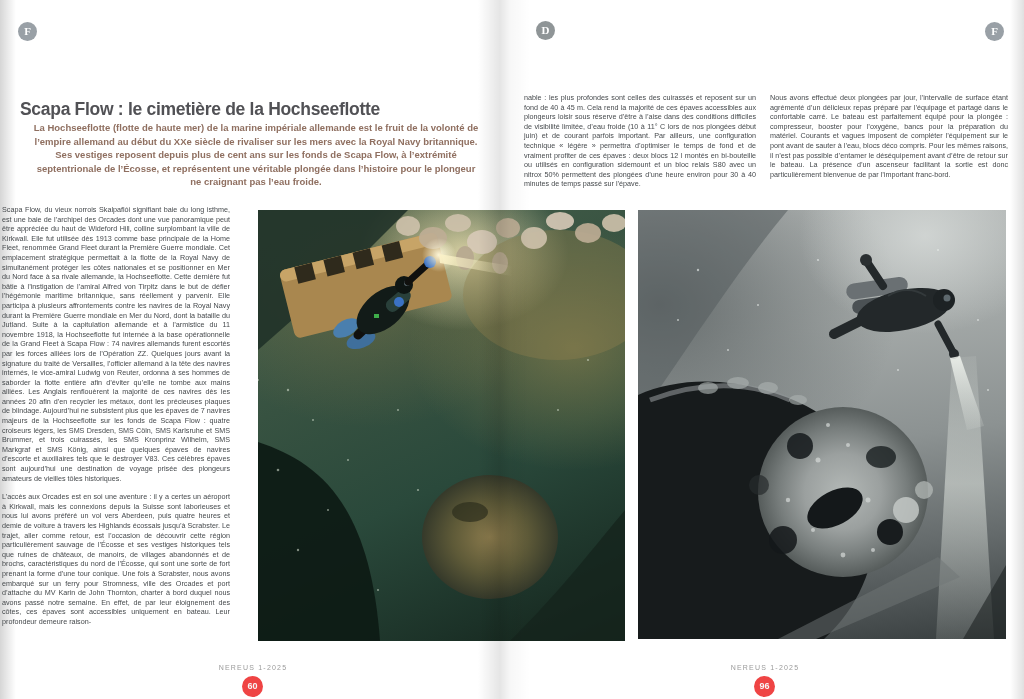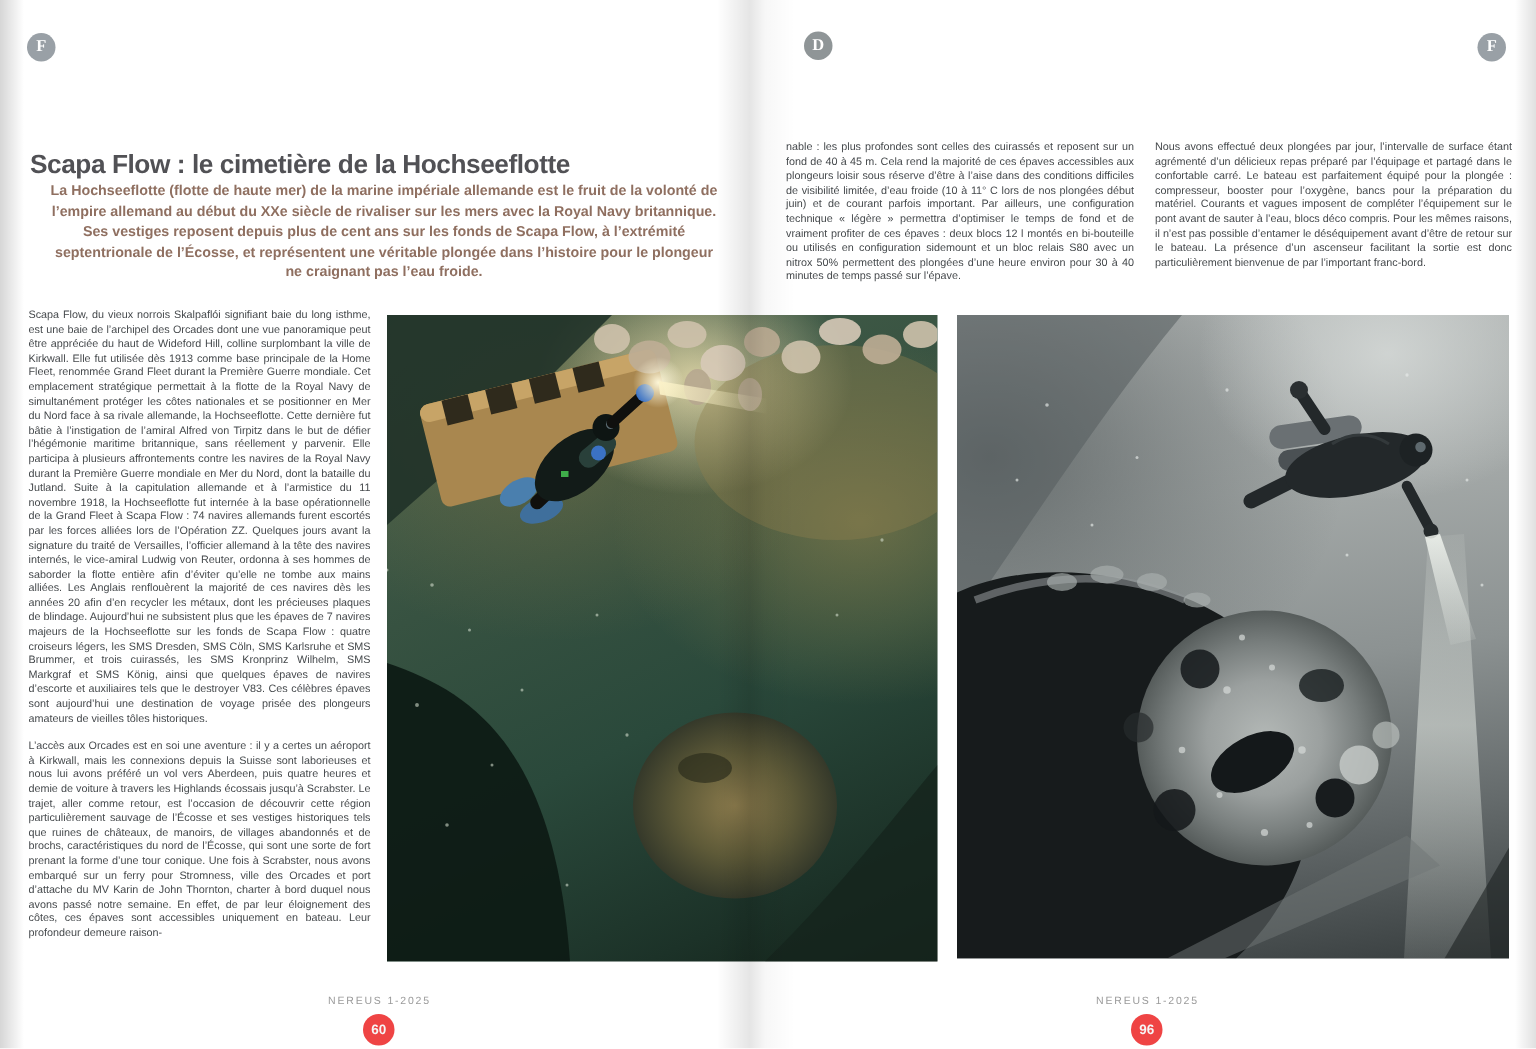--- a/index.html
+++ b/index.html
@@ -23,21 +23,21 @@
   #badge-center{left:536px;top:21px;background:#8f9597;}
   #badge-right{left:985px;top:22px;}
 
   .title{position:absolute;left:20px;top:87px;width:470px;text-align:left;
     font-size:17.5px;font-weight:bold;letter-spacing:-0.3px;color:#515155;}
   .intro{position:absolute;left:30px;top:121px;width:452px;text-align:center;
     font-size:9.5px;line-height:13.5px;font-weight:bold;color:#8f6f60;}
 
   .bodycol{position:absolute;font-size:7.2px;line-height:9.6px;text-align:justify;color:#45494c;}
   .bodycol p{margin:0 0 9px 0;}
-  #col-left{left:19px;top:205px;width:228px;}
+  #col-left{left:2px;top:205px;width:228px;}
   #col-r1{left:524px;top:93px;width:232px;}
   #col-r2{left:770px;top:93px;width:238px;}
 
   .photo{position:absolute;overflow:hidden;}
   #photo-left{left:258px;top:210px;width:367px;height:431px;
     background:
       radial-gradient(150px 110px at 56% 10%, rgba(246,233,183,.8), rgba(246,233,183,0) 70%),
       radial-gradient(230px 170px at 86% 32%, rgba(165,144,82,.5), rgba(165,144,82,0) 72%),
       radial-gradient(260px 200px at 30% 18%, rgba(152,127,72,.38), rgba(152,127,72,0) 70%),
       linear-gradient(155deg, #49624c 0%, #375241 35%, #2a493b 60%, #1c3228 85%, #132219 100%);}

